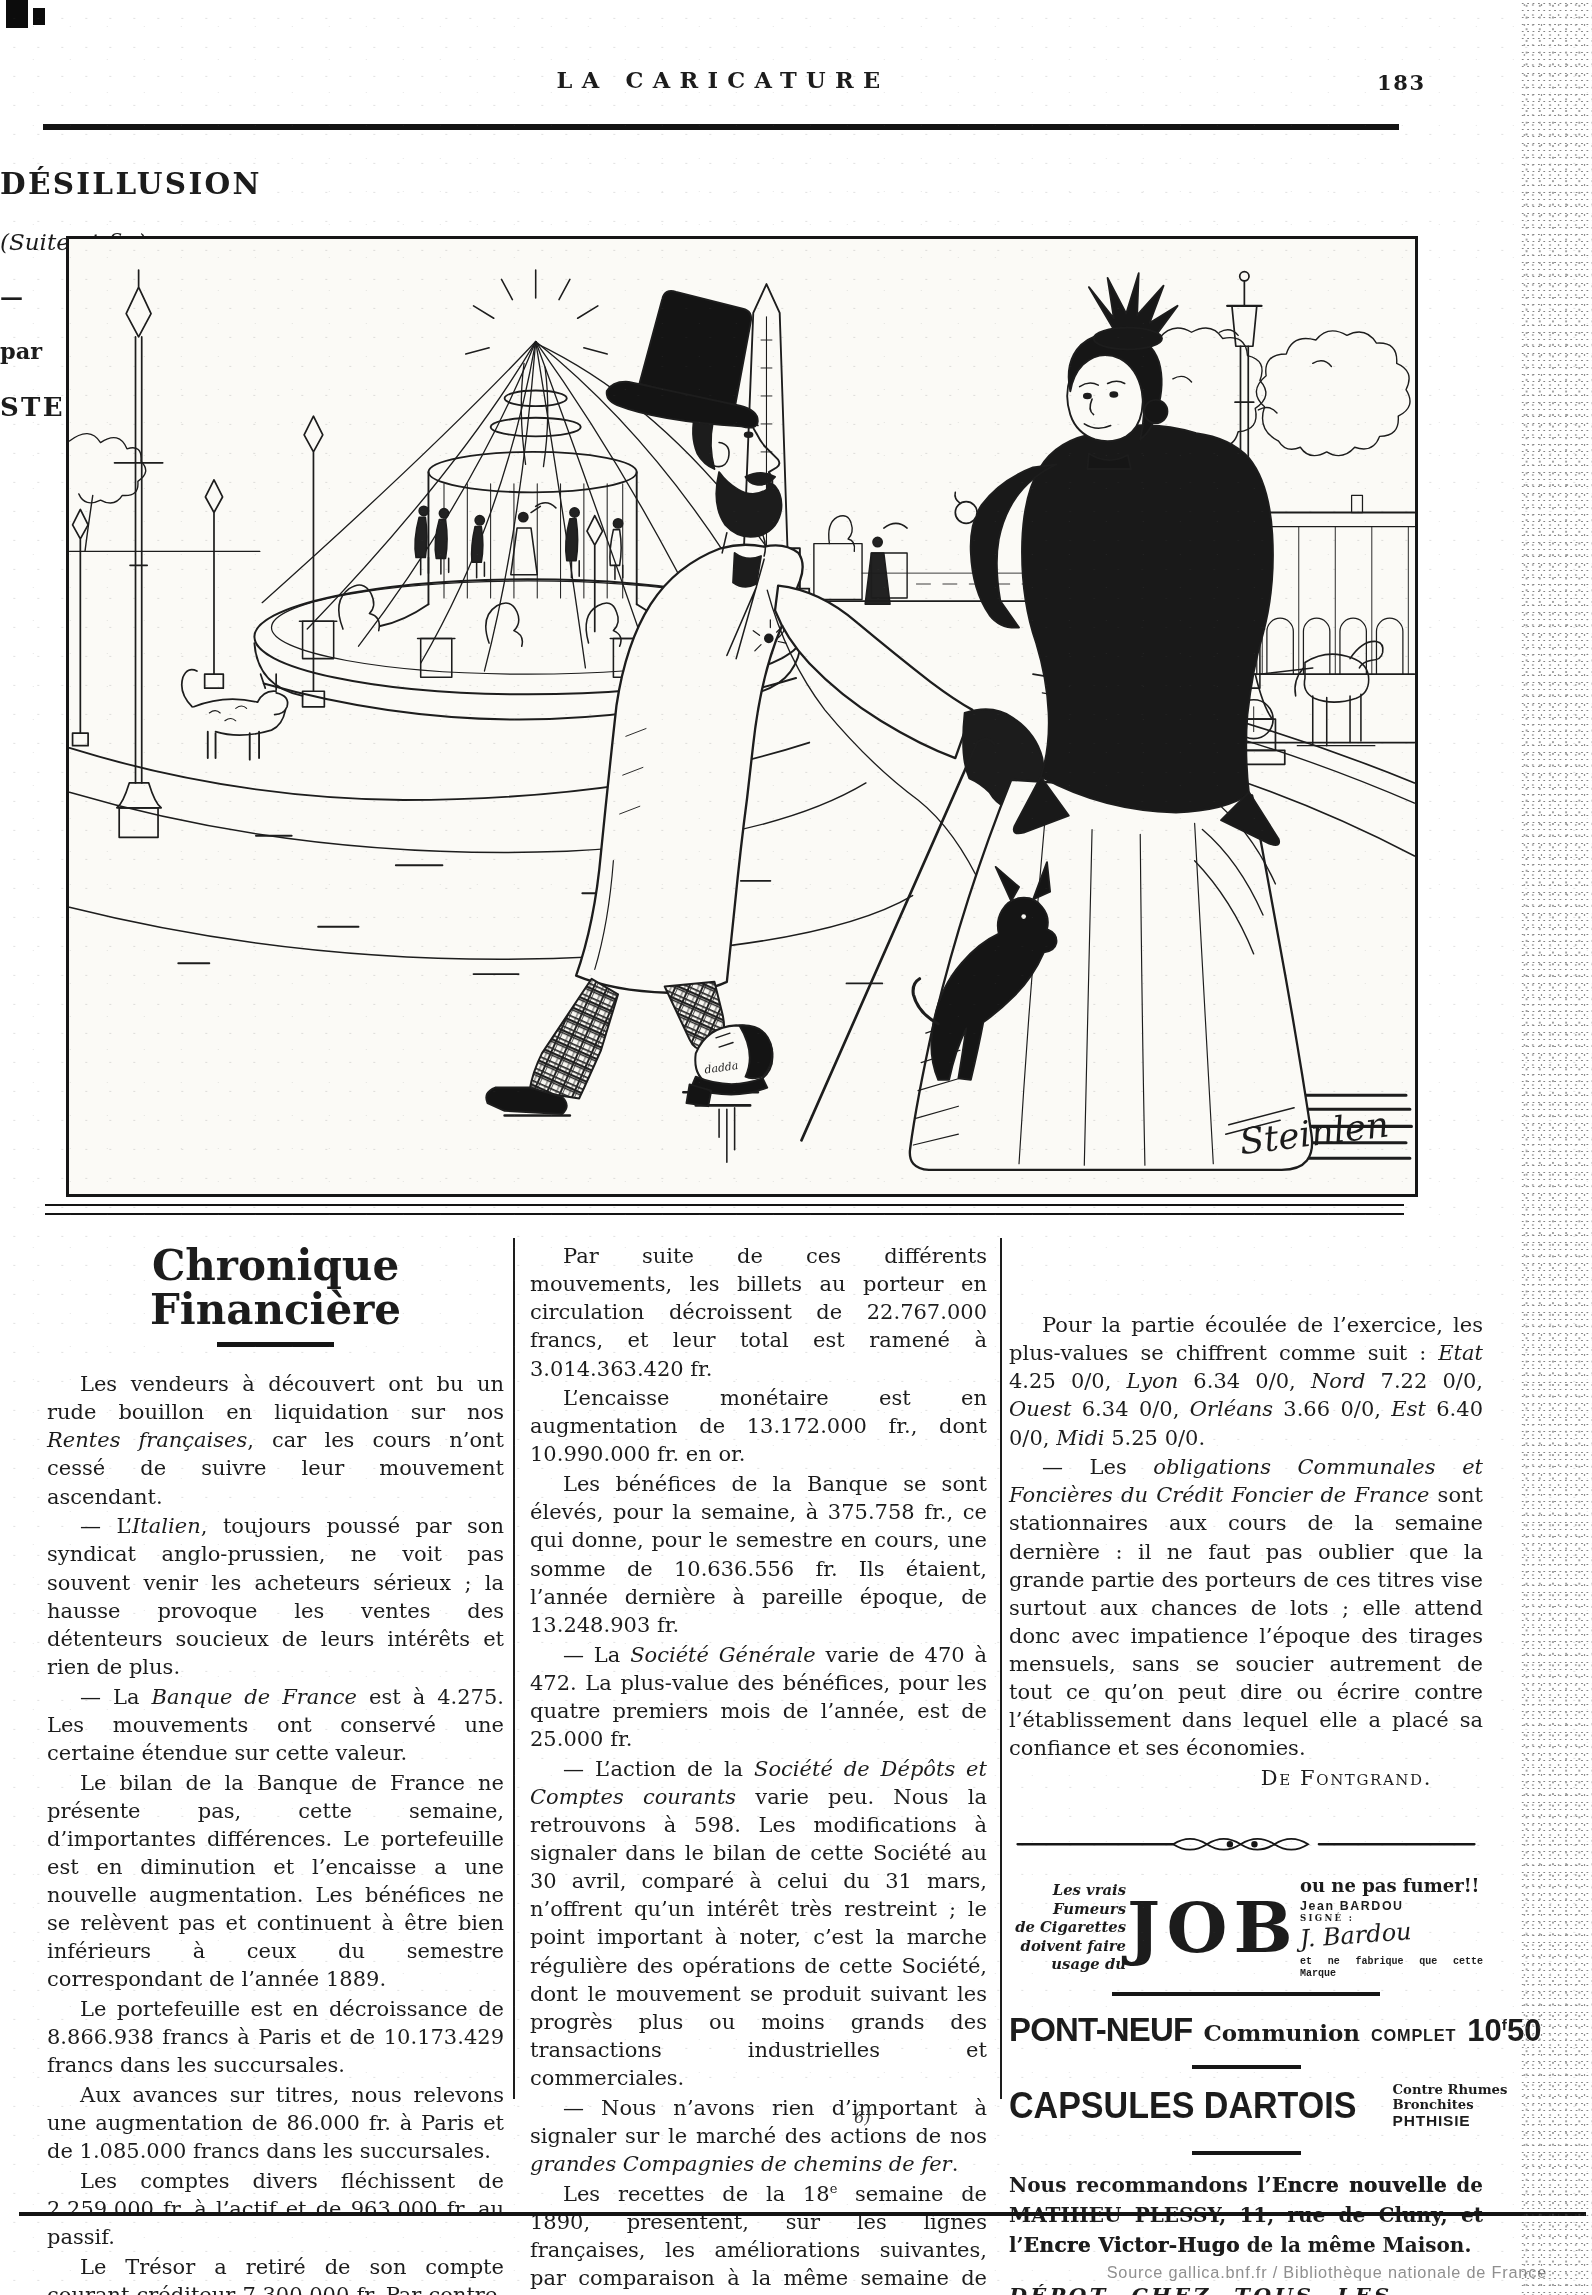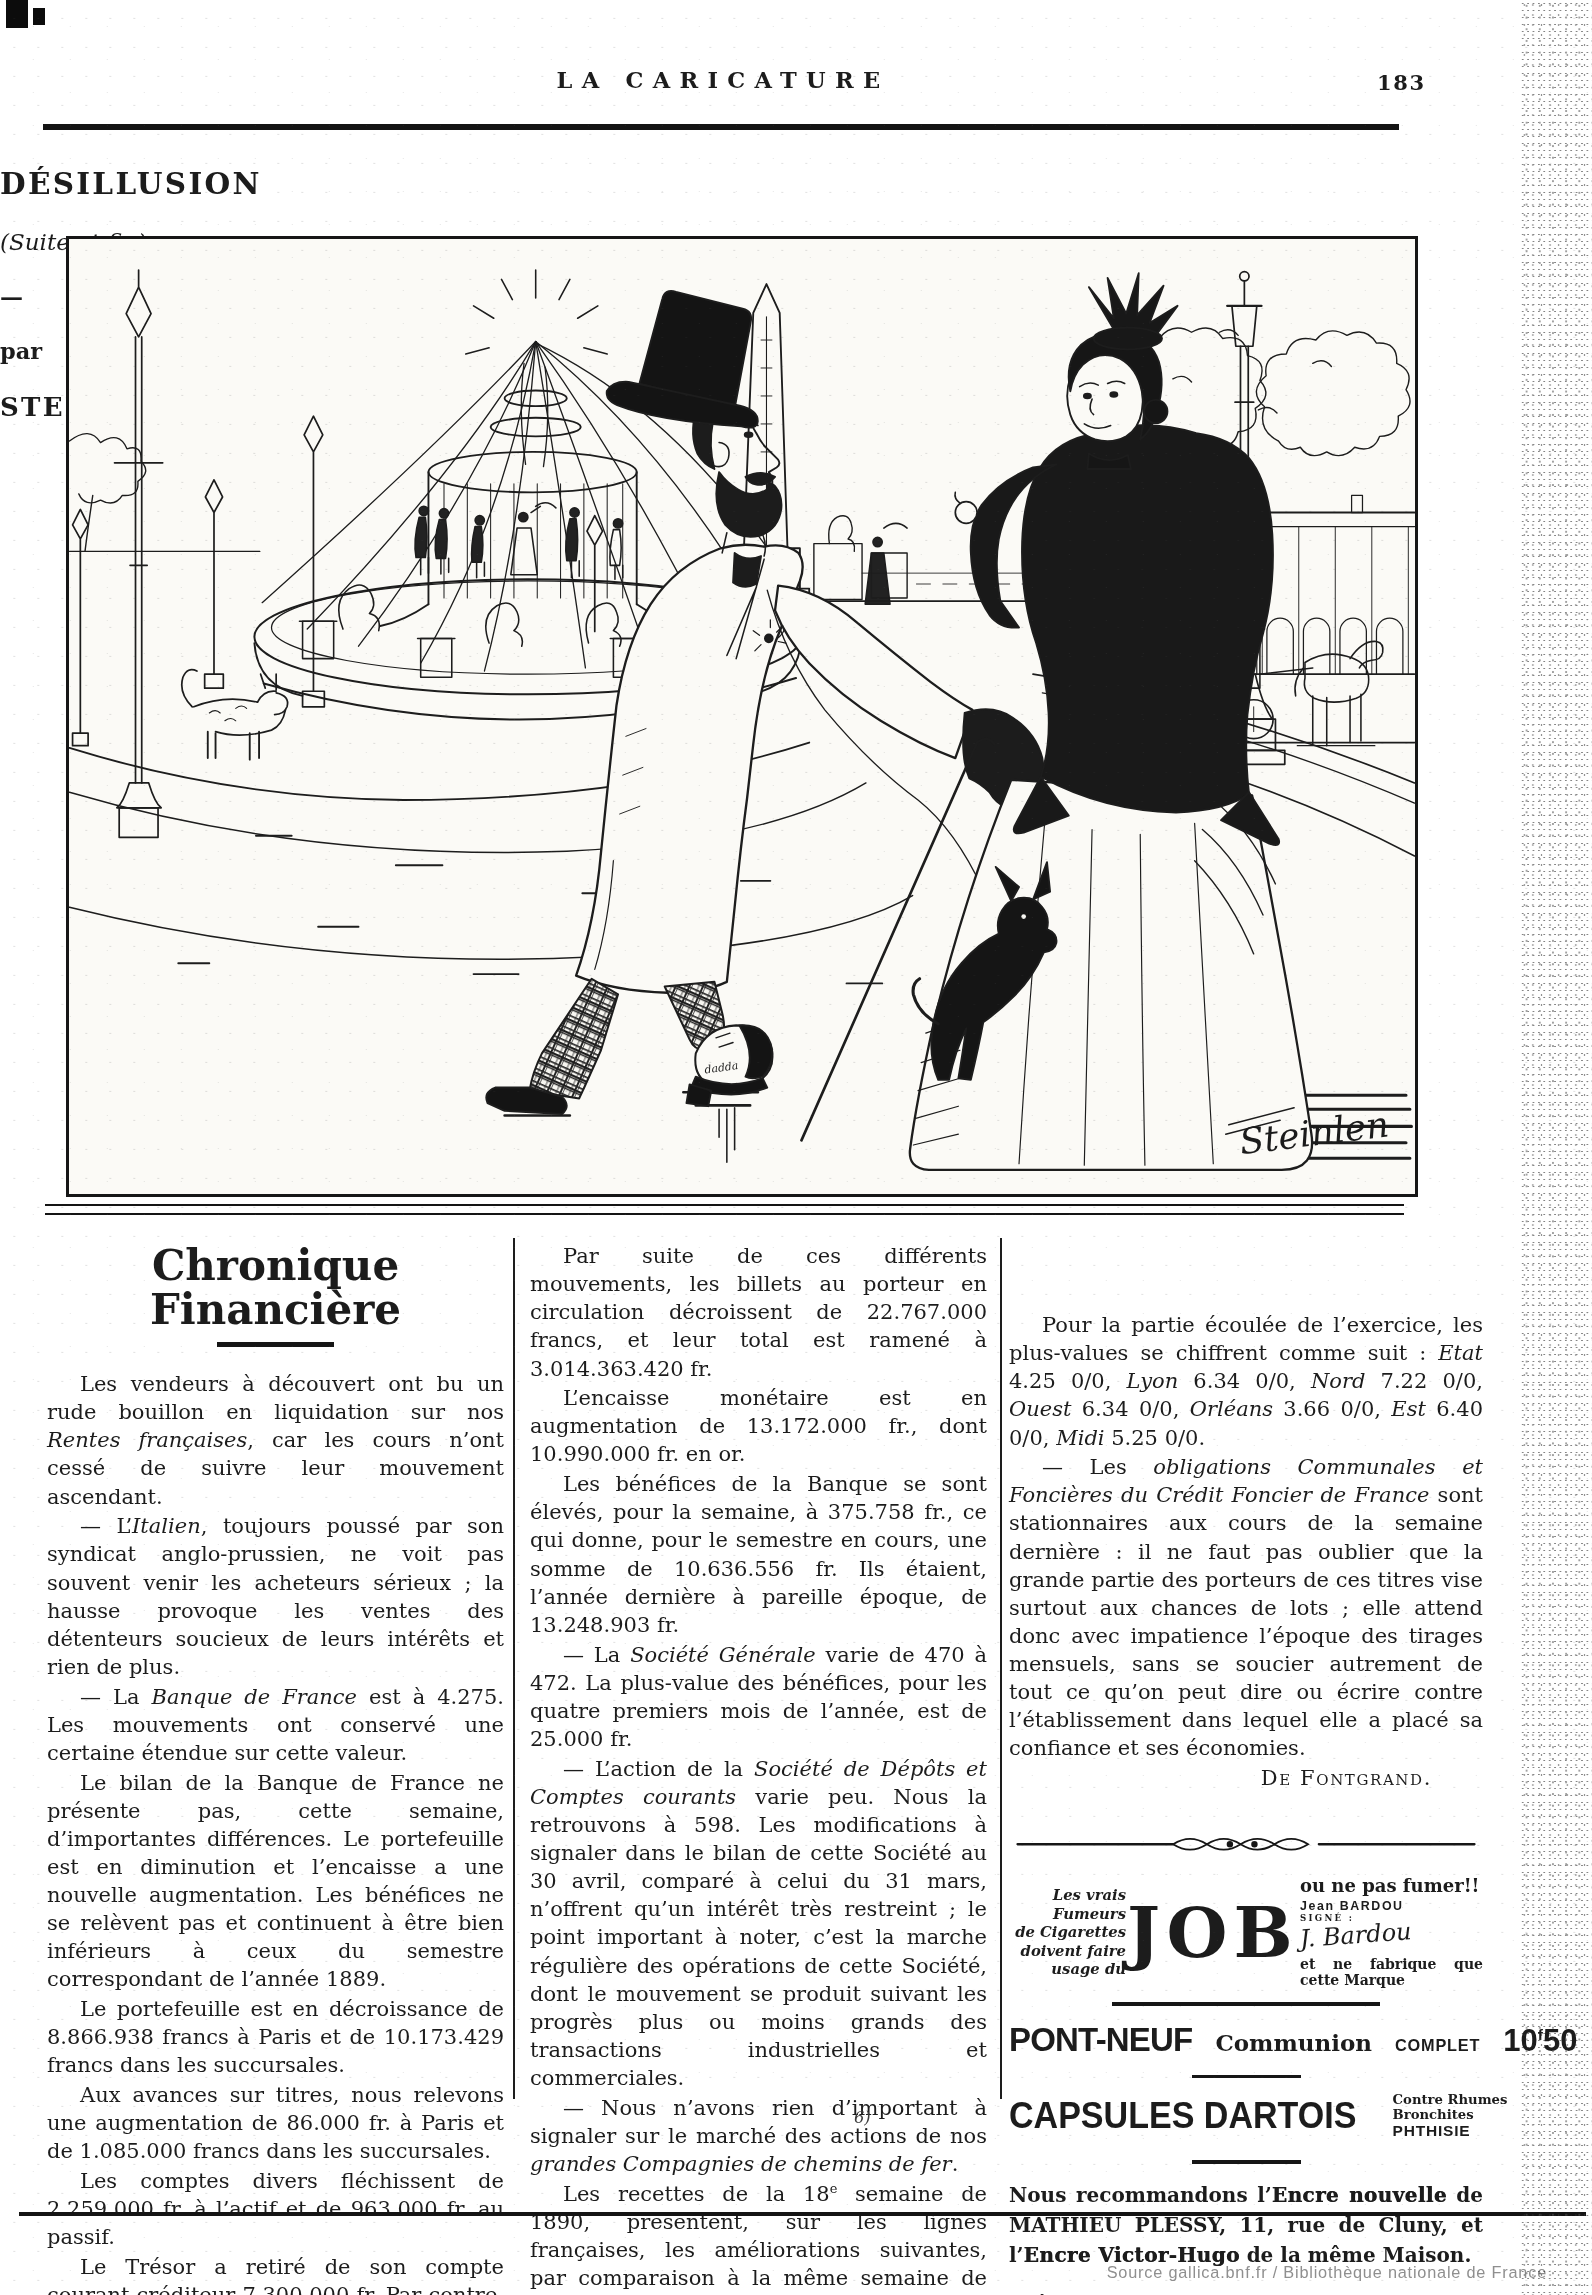--- a/index.html
+++ b/index.html
@@ -46,23 +46,23 @@
   
   .orn{display:block;margin:40px auto 0 auto;}
   .job{display:grid;grid-template-columns:117px 1fr 183px;align-items:center;margin-top:20px;}
   .job-left{font-size:14.8px;font-weight:bold;font-style:italic;text-align:right;line-height:1.25;}
   .job-word{font-size:70px;font-weight:bold;letter-spacing:6.2px;line-height:.85;text-align:center;}
   .job-right{font-size:9.3px;line-height:1.2;}
   .job-r1{font-weight:bold;font-size:18px;letter-spacing:0;}
   .job-r2{font-weight:bold;font-size:12.4px;font-family:"Liberation Sans",sans-serif;letter-spacing:1.6px;margin-top:1.6px;}
   .job-r3{font-weight:bold;font-size:8.6px;letter-spacing:2.3px;}
   .job-script{font-style:italic;font-size:24px;transform:rotate(-4deg);transform-origin:left;margin:1.6px 0;}
-  .job-r5{font-weight:bold;font-size:14px;}
+  .job-r5{font-weight:bold;font-size:10px;font-family:Liberation Mono, monospace;}
   .minirule{height:3.9px;background:#161616;margin:12.4px auto;}
-  .pn-row{display:flex;align-items:baseline;gap:23px;margin-top:11px;white-space:nowrap;}
+  .pn-row{display:flex;align-items:baseline;gap:11px;margin-top:11px;white-space:nowrap;}
   .pn-name{font-family:"Liberation Sans",sans-serif;font-weight:900;font-size:33px;letter-spacing:-0.8px;}
   .pn-mid{font-weight:bold;font-size:23px;}
   .pn-complet{font-family:"Liberation Sans",sans-serif;font-weight:900;font-size:16.3px;letter-spacing:0.8px;}
   .pn-price{font-weight:900;font-size:31px;font-family:"Liberation Sans",sans-serif;}
   .pn-price .sup{font-size:.5em;}
   .cd-row{display:flex;align-items:center;gap:6px;margin-top:7.8px;white-space:nowrap;}
   .cd-name{font-family:"Liberation Sans",sans-serif;font-weight:900;font-size:37px;
     transform:scaleX(.92);transform-origin:left;letter-spacing:0;}
   .cd-side{font-weight:bold;font-size:13.2px;line-height:1.15;}
   .cd-side div:nth-child(3){font-size:15.5px;letter-spacing:0.8px;font-family:"Liberation Sans",sans-serif;font-weight:900;}

